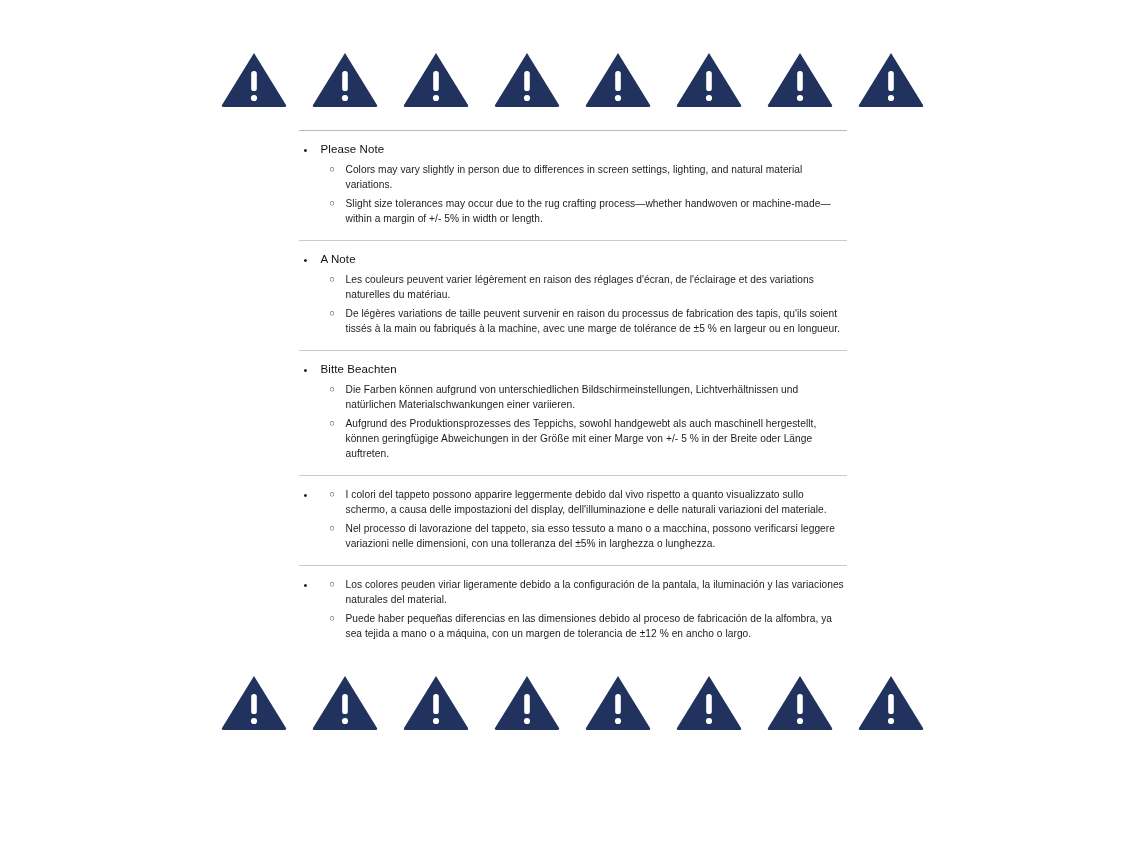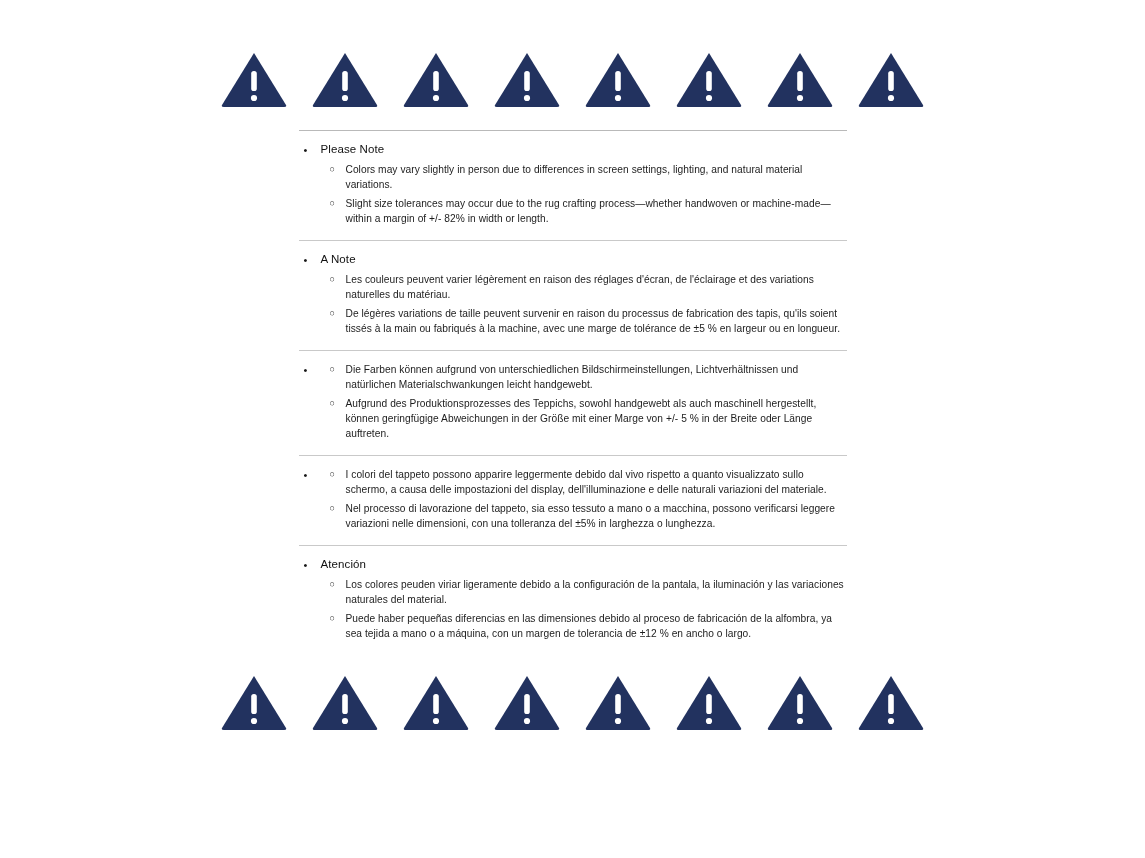--- a/index.html
+++ b/index.html
@@ -155,21 +155,21 @@
       <div class="block-inner">
         <div class="bullet-lvl1">•</div>
         <div class="block-body">
           <div class="heading">Please Note</div>
           <div class="sub-item">
             <div class="bullet-lvl2">○</div>
             <div class="sub-text">Colors may vary slightly in person due to differences in screen settings, lighting, and natural material variations.</div>
           </div>
           <div class="sub-item">
             <div class="bullet-lvl2">○</div>
-            <div class="sub-text">Slight size tolerances may occur due to the rug crafting process—whether handwoven or machine-made—within a margin of +/- 82% in width or length.</div>
+            <div class="sub-text">Slight size tolerances may occur due to the rug crafting process—whether handwoven or machine-made—within a margin of +/- 5% in width or length.</div>
           </div>
         </div>
       </div>
     </div>
 
     <hr class="rule thin">
 
     <div class="block">
       <div class="block-inner">
         <div class="bullet-lvl1">•</div>
@@ -186,23 +186,24 @@
         </div>
       </div>
     </div>
 
     <hr class="rule thin">
 
     <div class="block">
       <div class="block-inner">
         <div class="bullet-lvl1">•</div>
         <div class="block-body">
-          <div class="sub-item">
-            <div class="bullet-lvl2">○</div>
-            <div class="sub-text">Die Farben können aufgrund von unterschiedlichen Bildschirmeinstellungen, Lichtverhältnissen und natürlichen Materialschwankungen leicht handgewebt.</div>
+          <div class="heading">Bitte Beachten</div>
+          <div class="sub-item">
+            <div class="bullet-lvl2">○</div>
+            <div class="sub-text">Die Farben können aufgrund von unterschiedlichen Bildschirmeinstellungen, Lichtverhältnissen und natürlichen Materialschwankungen einer variieren.</div>
           </div>
           <div class="sub-item">
             <div class="bullet-lvl2">○</div>
             <div class="sub-text">Aufgrund des Produktionsprozesses des Teppichs, sowohl handgewebt als auch maschinell hergestellt, können geringfügige Abweichungen in der Größe mit einer Marge von +/- 5 % in der Breite oder Länge auftreten.</div>
           </div>
         </div>
       </div>
     </div>
 
     <hr class="rule thin">
@@ -222,21 +223,20 @@
         </div>
       </div>
     </div>
 
     <hr class="rule thin">
 
     <div class="block">
       <div class="block-inner">
         <div class="bullet-lvl1">•</div>
         <div class="block-body">
-          <div class="heading">Atención</div>
           <div class="sub-item">
             <div class="bullet-lvl2">○</div>
             <div class="sub-text">Los colores peuden viriar ligeramente debido a la configuración de la pantala, la iluminación y las variaciones naturales del material.</div>
           </div>
           <div class="sub-item">
             <div class="bullet-lvl2">○</div>
             <div class="sub-text">Puede haber pequeñas diferencias en las dimensiones debido al proceso de fabricación de la alfombra, ya sea tejida a mano o a máquina, con un margen de tolerancia de ±12 % en ancho o largo.</div>
           </div>
         </div>
       </div>

